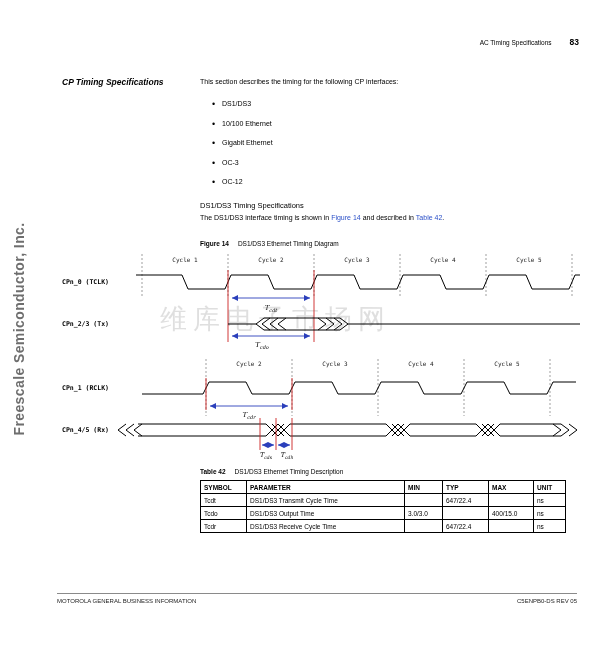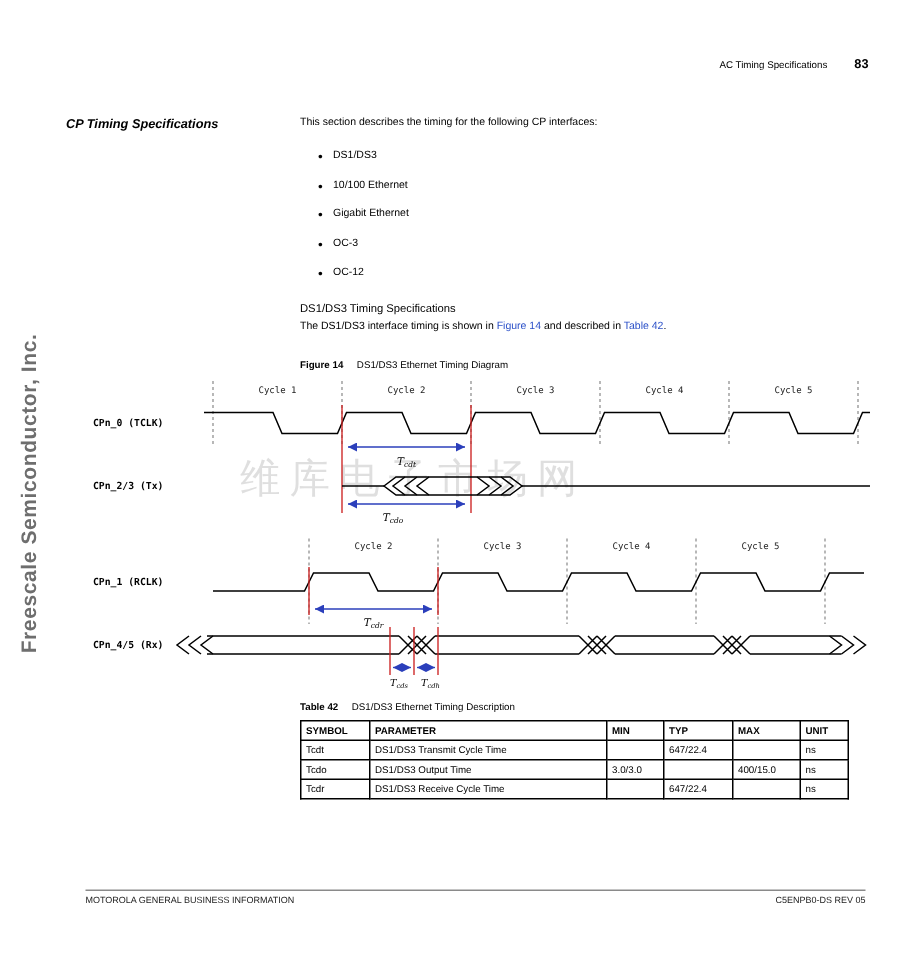--- a/index.html
+++ b/index.html
@@ -8,21 +8,21 @@
   .page { position:relative; width:612px; height:648px; background:#fff; overflow:hidden; }
 
   .hdr { position:absolute; top:37px; right:33px; display:flex; align-items:baseline; gap:18px; }
   .hdr .t { font-size:6.5px; }
   .hdr .n { font-size:8.5px; font-weight:bold; }
 
   .sidebar { position:absolute; left:-131px; top:321px; width:300px; text-align:center;
              transform:rotate(-90deg); font-weight:bold; font-size:14px; color:#6e6e6e;
              letter-spacing:0.4px; white-space:nowrap; }
 
-  .sec-title { position:absolute; left:44px; top:77px; font-size:8.5px; font-weight:bold; font-style:italic; }
+  .sec-title { position:absolute; left:62px; top:77px; font-size:8.5px; font-weight:bold; font-style:italic; }
   .intro     { position:absolute; left:200px; top:78px; font-size:7px; }
 
   .bullets { position:absolute; left:212px; top:100px; list-style:none; font-size:7px; }
   .bullets li { margin-bottom:12.5px; position:relative; padding-left:10px; }
   .bullets li::before { content:"\2022"; position:absolute; left:0; top:-1px; font-size:9px; }
 
   .subhead { position:absolute; left:200px; top:201px; font-size:7.5px; font-weight:normal; }
   .bodytxt { position:absolute; left:200px; top:214px; font-size:7px; }
   .link { color:#2b50c8; cursor:pointer; }
 

